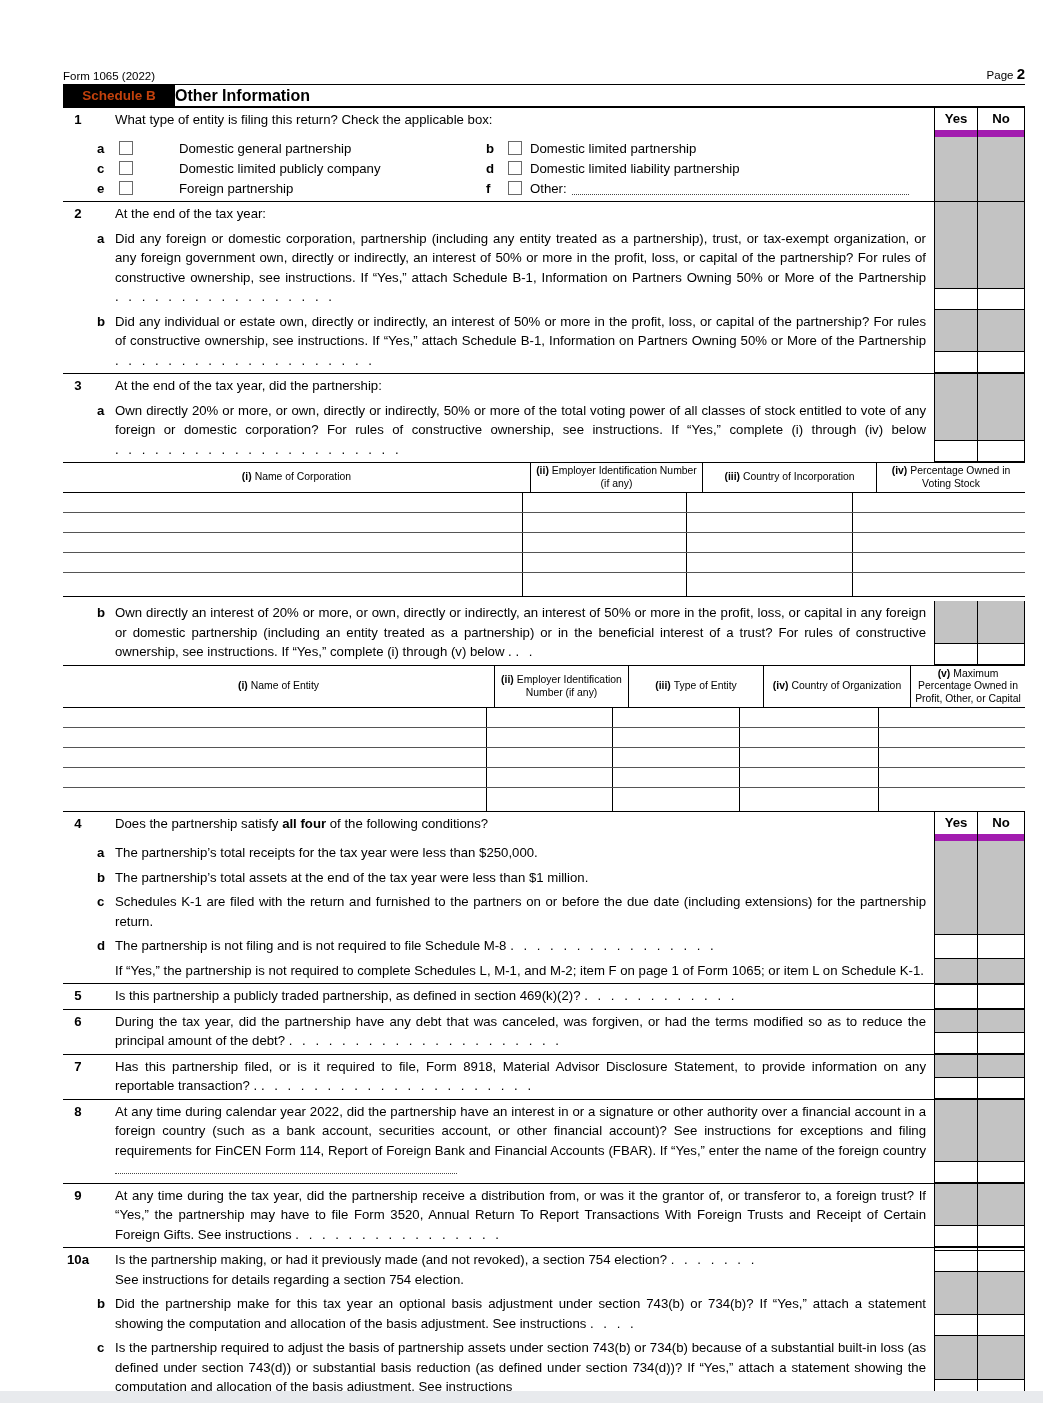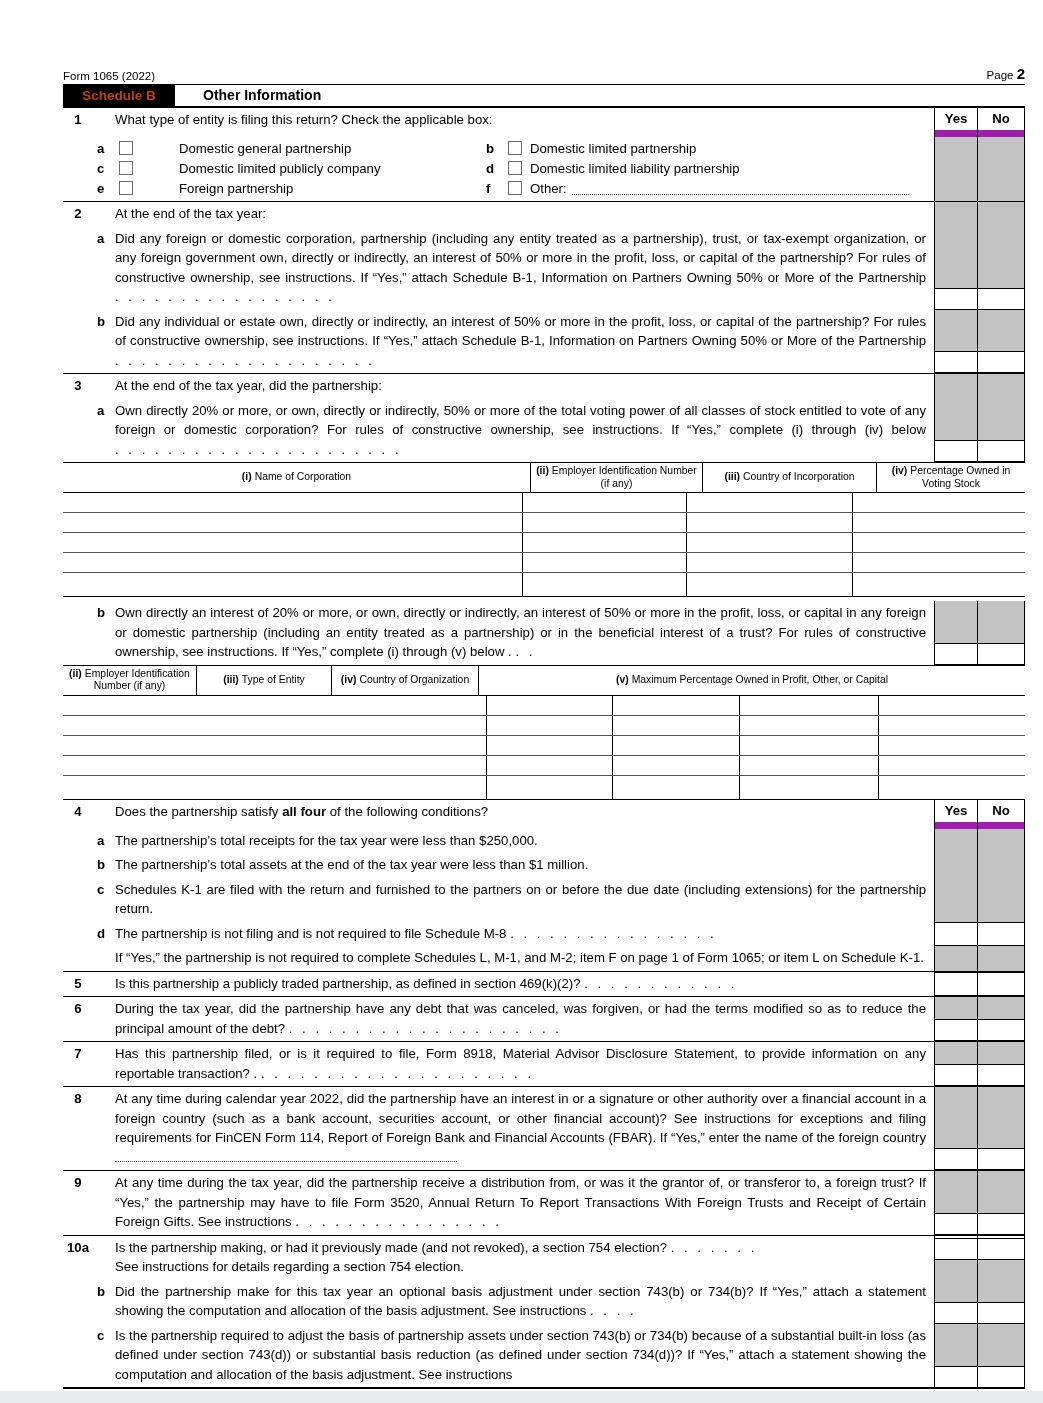--- a/index.html
+++ b/index.html
@@ -10,21 +10,21 @@
   }
   .content{position:absolute;left:63px;top:60px;width:962px;}
 
   
   .tophdr{display:flex;justify-content:space-between;align-items:flex-end;height:22px;font-size:11.5px;padding-bottom:2px;}
   .pagebig{font-weight:700;font-size:15px;}
 
   
   .bar{border-top:1px solid #000;border-bottom:2px solid #000;height:21px;display:flex;align-items:stretch;}
   .barbox{background:#000;color:#c2410c;font-weight:700;font-size:13.5px;width:112px;text-align:center;line-height:21px;}
-  .bartitle{font-weight:700;font-size:14px;line-height:21px;margin-left:28px;}
+  .bartitle{font-weight:700;font-size:16px;line-height:21px;}
 
   
   .sec{display:flex;align-items:stretch;}
   .sep{border-bottom:1px solid #000;}
   .sep2{border-bottom:2px solid #000;}
   .left{flex:1;display:flex;min-width:0;}
   .lblcol{flex:0 0 52px;display:flex;align-items:flex-start;}
   .qnum{flex:0 0 30px;text-align:center;font-weight:700;font-size:13.2px;line-height:19.5px;padding-top:2px;}
   .qletter{flex:1;padding-left:4px;font-weight:700;font-size:13.2px;line-height:19.5px;padding-top:2px;}
   .qbody{flex:1;min-width:0;padding:2px 8px 3px 0;}
@@ -313,20 +313,23 @@
         <div class="ans"></div>
       </div>
     <div class="ncol">
         <div class="fill"></div>
         <div class="ans"></div>
       </div>
   </div>
 
   <div class="tbl">
     <div class="trow thead">
+      <div class="tcell t2c1">
+          <span><span class="hpre">(i)</span><span>Name of Entity</span></span>
+        </div>
       <div class="tcell t2c2">
           <span><span class="hpre">(ii)</span><span>Employer Identification Number (if any)</span></span>
         </div>
       <div class="tcell t2c3">
           <span><span class="hpre">(iii)</span><span>Type of Entity</span></span>
         </div>
       <div class="tcell t2c4">
           <span><span class="hpre">(iv)</span><span>Country of Organization</span></span>
         </div>
       <div class="tcell t2c5">

